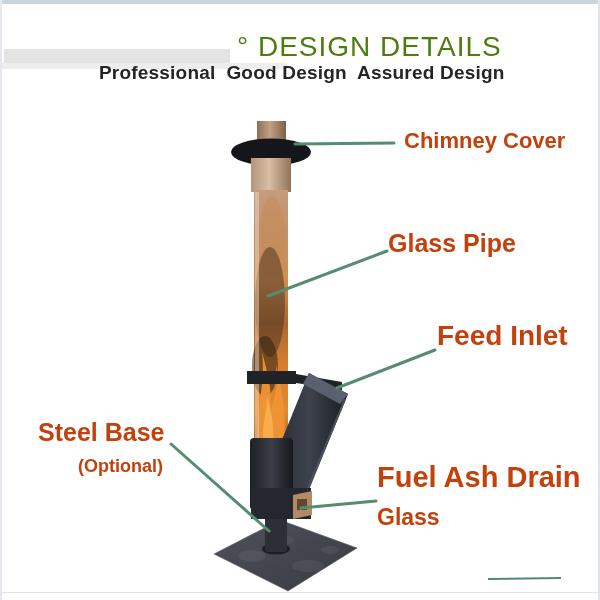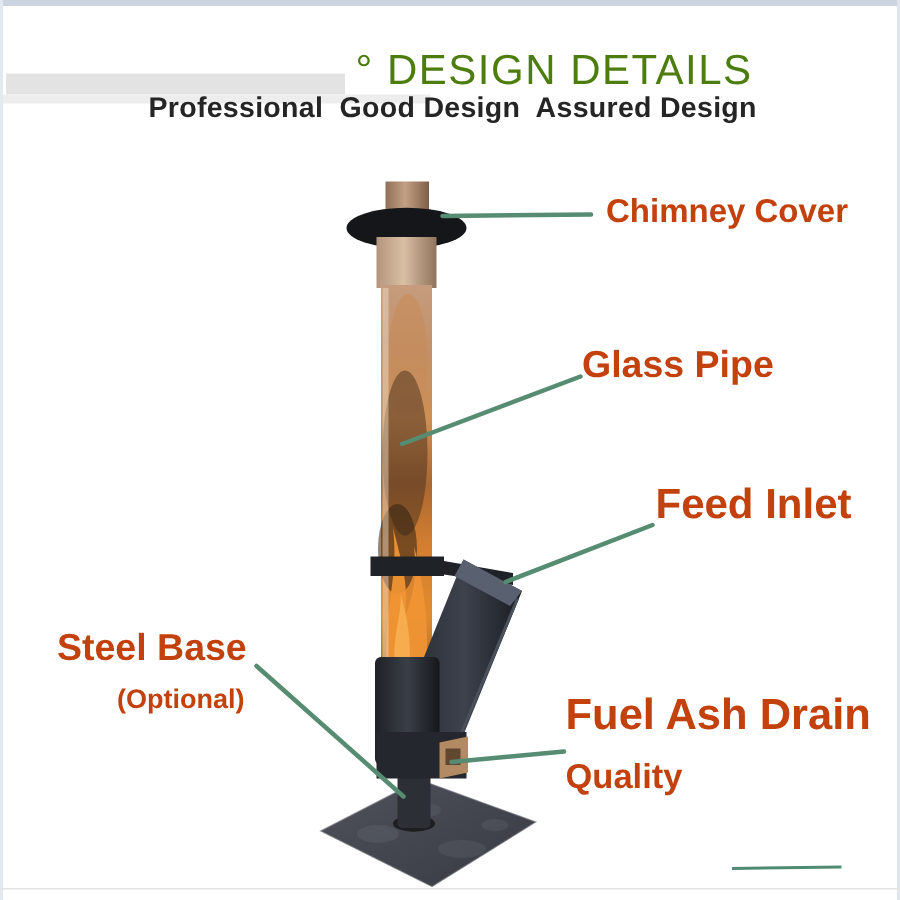--- a/index.html
+++ b/index.html
@@ -151,13 +151,13 @@
 
   <line x1="488" y1="579" x2="561" y2="578" stroke-width="2" stroke="#4f8a73"></line>
 </svg>
 
 <div class="lbl lbl-chimney">Chimney Cover</div>
 <div class="lbl lbl-glass">Glass Pipe</div>
 <div class="lbl lbl-feed">Feed Inlet</div>
 <div class="lbl lbl-steel">Steel Base</div>
 <div class="lbl lbl-optional">(Optional)</div>
 <div class="lbl lbl-ash1">Fuel Ash Drain</div>
-<div class="lbl lbl-ash2">Quality</div>
+<div class="lbl lbl-ash2">Glass</div>
 
 </body></html>

